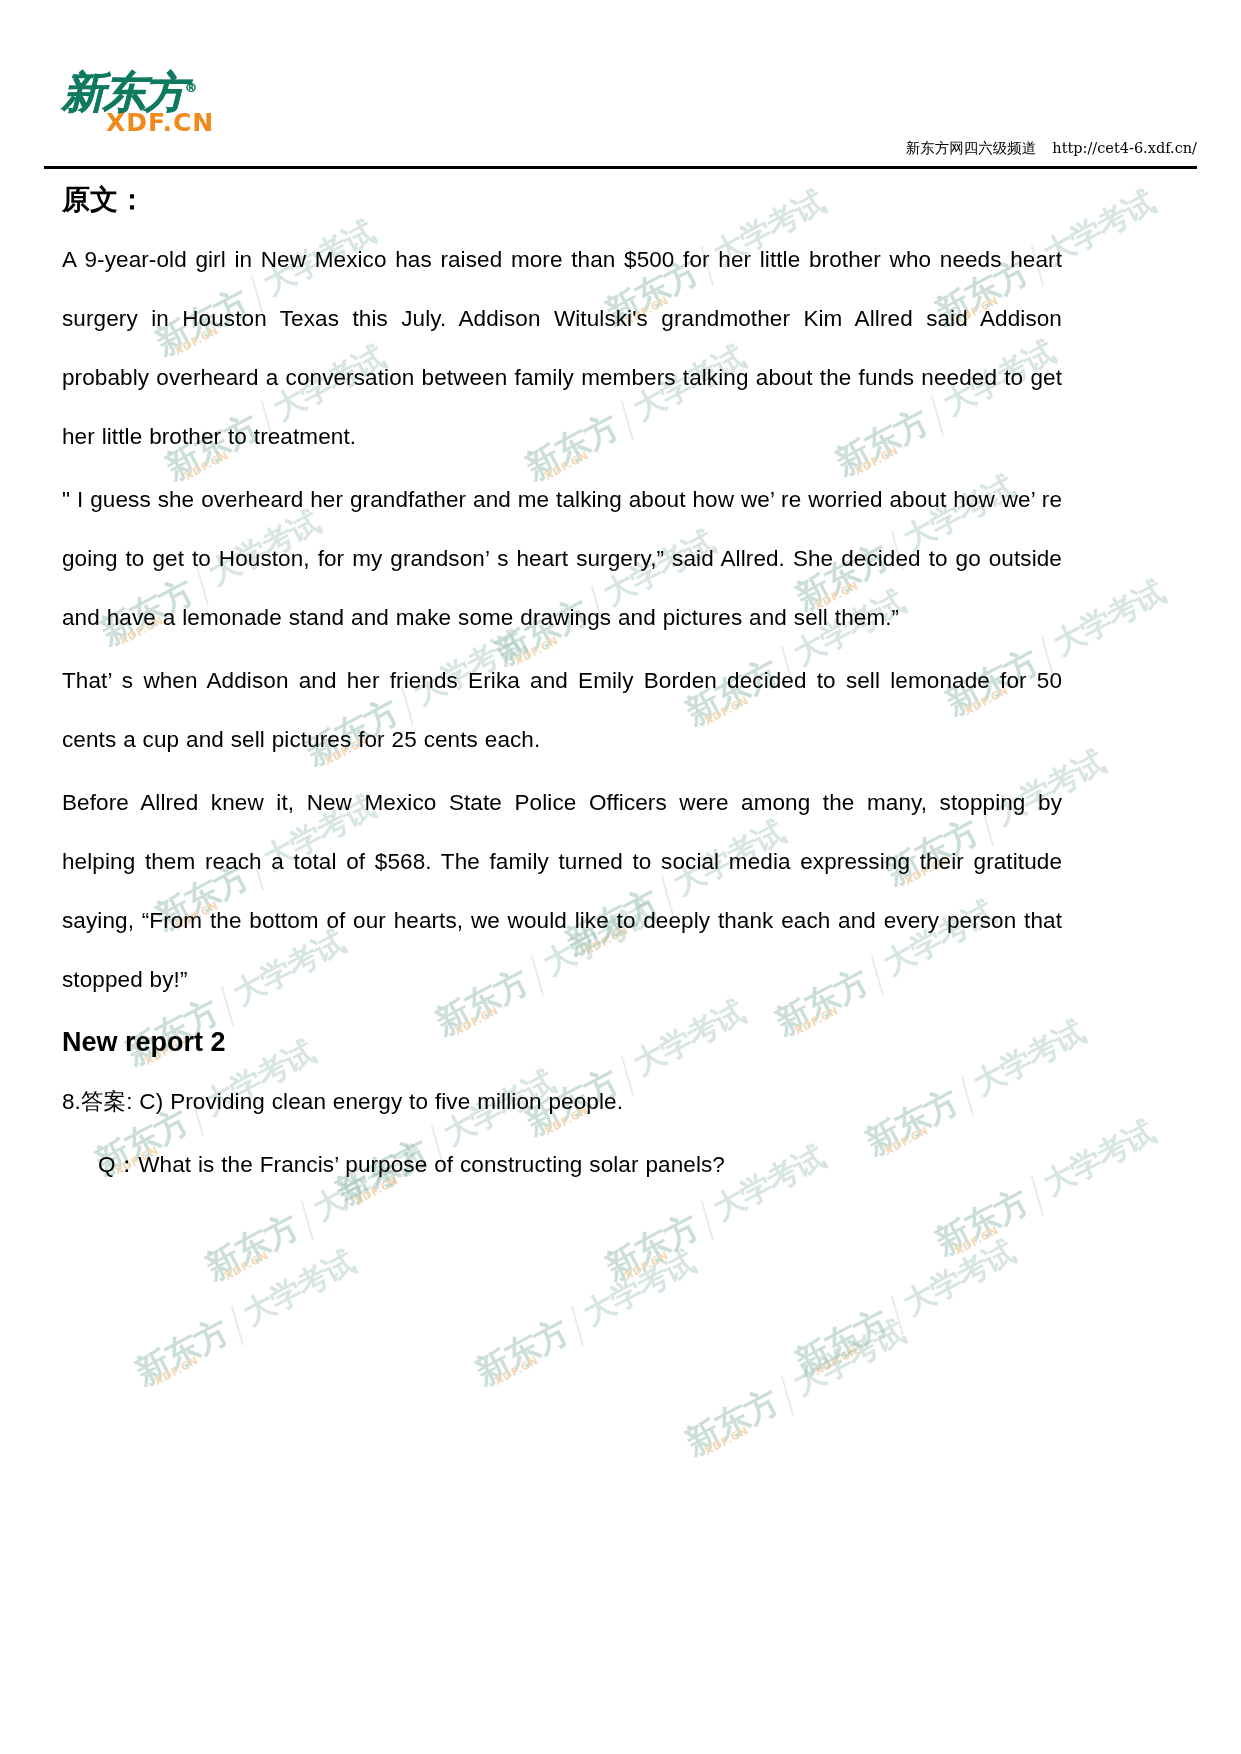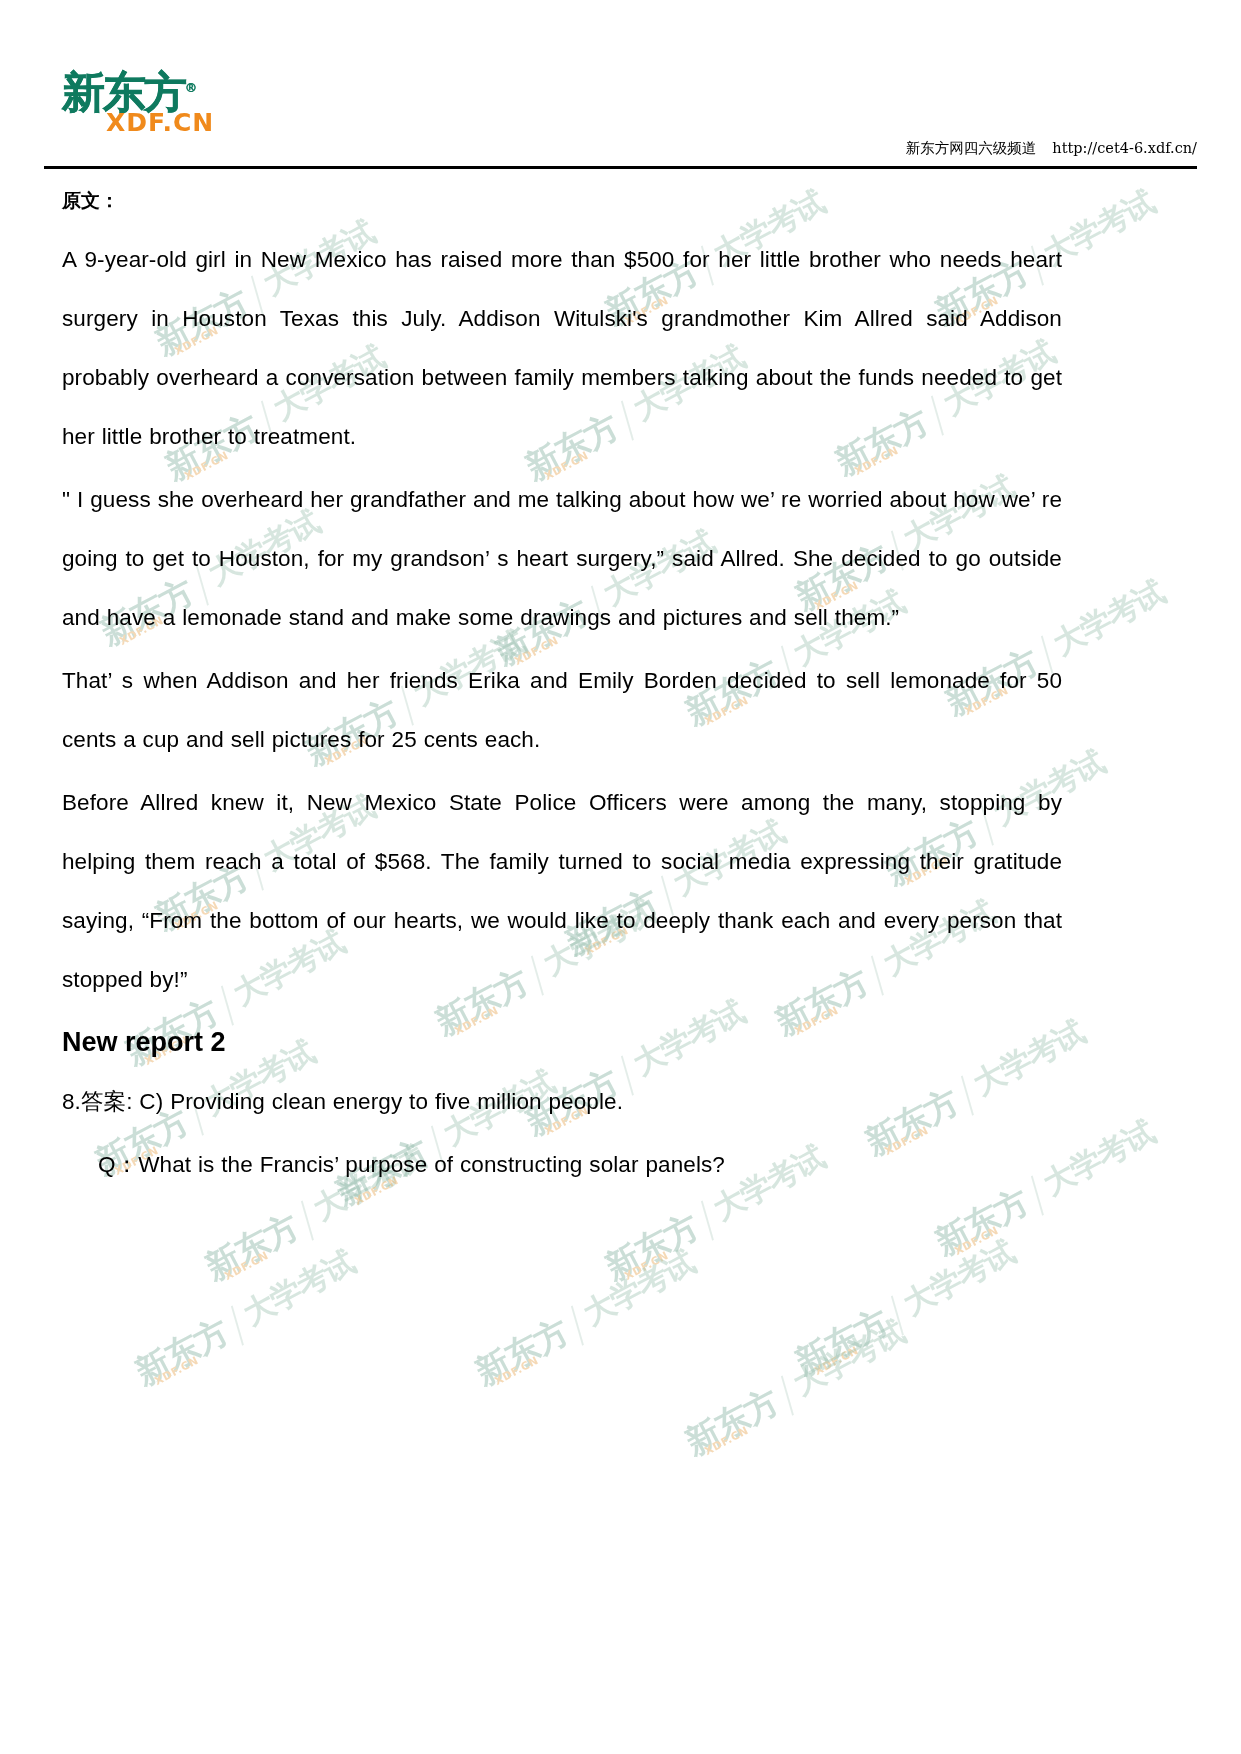--- a/index.html
+++ b/index.html
@@ -89,20 +89,21 @@
     width: 190px;
     height: 74px;
   }
   .logo-cn {
     font-family: "DejaVu Sans", sans-serif;
     font-weight: bold;
     font-size: 43px;
     line-height: 44px;
     color: #0f7a5f;
     letter-spacing: -2px;
+    font-style: italic;
     -webkit-text-stroke: 0.6px #0f7a5f;
   }
   .logo-reg {
     font-size: 12px;
     vertical-align: super;
     color: #0f7a5f;
     font-weight: normal;
     letter-spacing: 0;
   }
   .logo-en {
@@ -146,21 +147,21 @@
   .body-area {
     position: absolute;
     left: 62px;
     top: 178px;
     width: 1000px;
   }
 
   .sec-title {
     font-family: "DejaVu Sans", sans-serif;
     font-weight: bold;
-    font-size: 19px;
+    font-size: 28px;
     line-height: 44px;
     margin: 0 0 8px 0;
     letter-spacing: 0px;
   }
 
   p.para {
     margin: 0 0 4px 0;
     font-family: "Liberation Sans", sans-serif;
     font-size: 22.5px;
     line-height: 59px;

